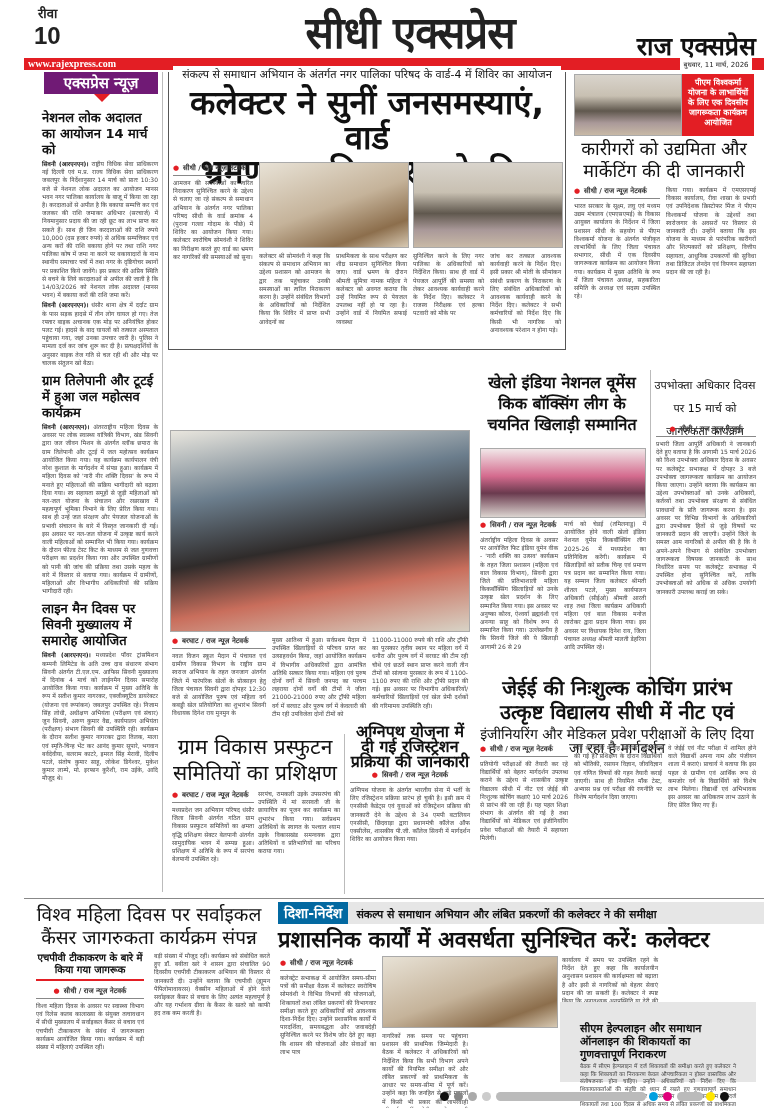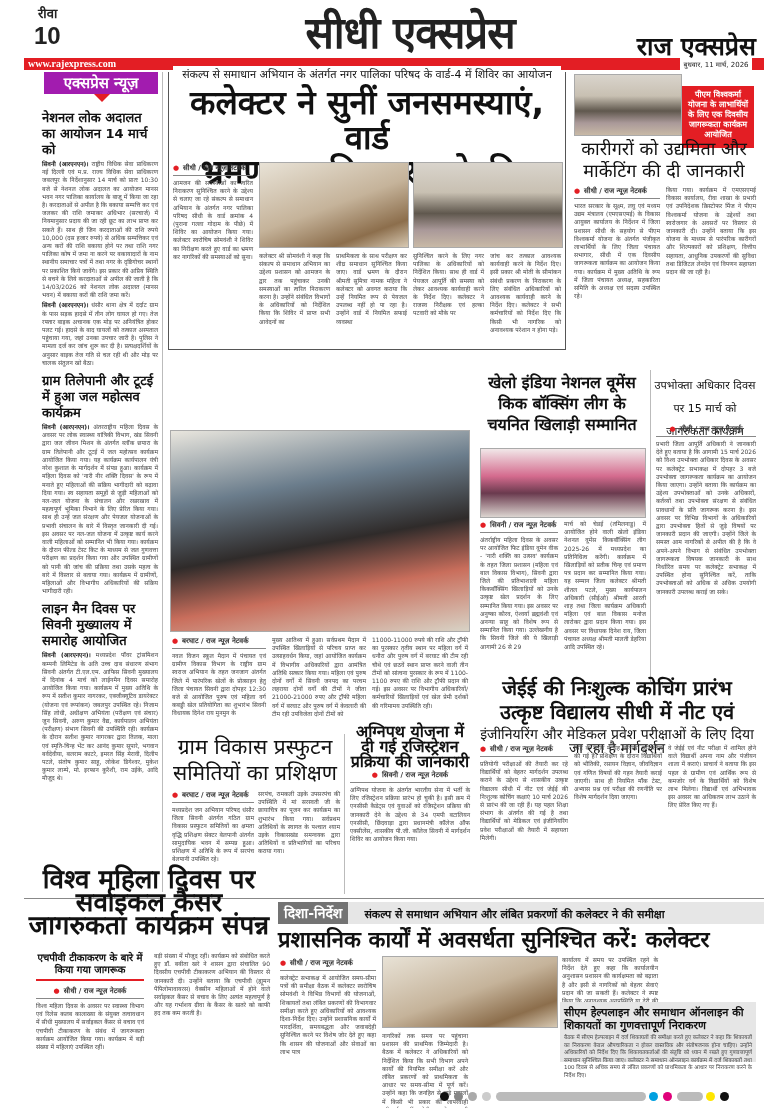--- a/index.html
+++ b/index.html
@@ -6,41 +6,41 @@
 body{width:778px;height:1108px;background:#fff;font-family:"DejaVu Sans",sans-serif;color:#222;position:relative;overflow:hidden}
 .abs{position:absolute}
 .masthead-city{left:38px;top:4px;font-size:13px;font-weight:bold}
 .masthead-page{left:34px;top:22px;font-size:24px;font-weight:bold;font-family:"Liberation Sans",sans-serif}
 .masthead-title{left:280px;top:2px;width:260px;text-align:center;font-size:42px;font-weight:bold;letter-spacing:-1px;font-family:"DejaVu Sans",sans-serif;transform:scaleY(1.05)}
 .masthead-brand{right:22px;top:28px;font-size:25px;font-weight:bold;color:#111}
 .redbar{left:24px;top:58px;width:656px;height:12px;background:#e31e24}
 .redbar-url{left:28px;top:58px;font-size:10px;color:#fff;font-family:"Liberation Serif",serif;font-weight:bold;line-height:12px}
 .redbar-date{left:682px;top:60px;width:68px;font-size:7px;text-align:center;line-height:10px}
 .redbar-end{left:752px;top:58px;width:12px;height:12px;background:#e31e24}
-.section-tag{left:44px;top:72px;width:114px;height:22px;background:#a21caf;color:#fff;font-size:15px;font-weight:bold;text-align:center;line-height:22px}
+.section-tag{left:44px;top:72px;width:114px;height:22px;background:#701a75;color:#fff;font-size:15px;font-weight:bold;text-align:center;line-height:22px}
 .section-tag:after{content:"";position:absolute;left:50px;bottom:-8px;border-left:8px solid transparent;border-right:8px solid transparent;border-top:8px solid #e31e24}
 .leftcol{left:42px;top:104px;width:116px}
 .lh{font-size:13px;font-weight:bold;line-height:16px;margin-top:6px;color:#111}
 .lb{font-size:6px;line-height:8.2px;text-align:justify;color:#444;margin-top:2px}
 .lb b{color:#111}
 .vrule{width:1px;background:#bbb}
 .kicker{font-size:11px;color:#111;text-align:center;white-space:nowrap}
 .bighead{font-weight:bold;color:#111;text-align:center;line-height:1.05}
 .byline{font-size:7px;color:#333;font-weight:bold}
 .byline:before{content:"\25CF";color:#e31e24;margin-right:4px}
 .body{font-size:6px;line-height:8.2px;color:#444;text-align:justify}
 .cols{display:flex;gap:6px}
 .cols > div{flex:1}
 .photo{background:linear-gradient(135deg,#bba88f,#d8cdbc 40%,#8c7f70 70%,#c4b8a6);border:1px solid #aaa}
 .photo.crowd{background:linear-gradient(180deg,#d9d4cc 0,#c8c0b2 35%,#60584e 60%,#a99 80%,#c8b9a6 100%)}
 .photo.room{background:linear-gradient(160deg,#e8e2d6,#c5b39a 50%,#8c6e4c 80%,#d7c9b3)}
 .photo.sport{background:linear-gradient(170deg,#e9e6de 0,#6b7d8c 30%,#2f2b2a 55%,#c96e5c 75%,#d8d3c6 100%)}
 .photo.stage{background:linear-gradient(180deg,#f1e7e8,#d46b8e 40%,#6a3a4e 65%,#dcd5d0)}
 .redcap{background:#e31e24;color:#fff;font-size:8px;line-height:10px;text-align:center;padding:4px 3px;font-weight:bold}
-.disha-tag{background:#737373;color:#fff;font-size:14px;font-weight:bold;padding:0 6px;line-height:22px}
+.disha-tag{background:#0369a1;color:#fff;font-size:14px;font-weight:bold;padding:0 6px;line-height:22px}
 .disha-bar{background:#e6e6e6;height:22px;display:flex;align-items:center}
 .subhead{font-size:12px;font-weight:bold;color:#111;text-align:center;line-height:14px}
 .dot{display:inline-block;width:9px;height:9px;border-radius:50%;margin-right:2px}
 .pill{display:inline-block;height:9px;border-radius:5px;background:#bbb}
 .greybox{background:#e6e6e6}
 </style>
 </head>
 <body>
 
 <div class="abs masthead-city">रीवा</div>
@@ -87,21 +87,21 @@
   <div class="photo crowd" style="position:absolute;top:90px;left:244px;width:150px;height:86px"></div>
   <div class="cols" style="position:absolute;top:180px;left:90px;right:4px">
     <div class="body">कलेक्टर श्री सोमवंशी ने कहा कि संकल्प से समाधान अभियान का उद्देश्य प्रशासन को आमजन के द्वार तक पहुंचाकर उनकी समस्याओं का त्वरित निराकरण करना है। उन्होंने संबंधित विभागों के अधिकारियों को निर्देशित किया कि शिविर में प्राप्त सभी आवेदनों का</div>
     <div class="body">प्राथमिकता के साथ परीक्षण कर शीघ्र समाधान सुनिश्चित किया जाए। वार्ड भ्रमण के दौरान श्रीमती सुमित्रा नामक महिला ने कलेक्टर को अवगत कराया कि उन्हें नियमित रूप से पेयजल उपलब्ध नहीं हो पा रहा है। उन्होंने वार्ड में नियमित सफाई व्यवस्था</div>
     <div class="body">सुनिश्चित करने के लिए नगर पालिका के अधिकारियों को निर्देशित किया। साथ ही वार्ड में पेयजल आपूर्ति की समस्या को लेकर आवश्यक कार्यवाही करने के निर्देश दिए। कलेक्टर ने राजस्व निरीक्षक एवं हल्का पटवारी को मौके पर</div>
     <div class="body">जांच कर तत्काल आवश्यक कार्यवाही करने के निर्देश दिए। इसी प्रकार श्री मोती के सीमांकन संबंधी प्रकरण के निराकरण के लिए संबंधित अधिकारियों को आवश्यक कार्यवाही करने के निर्देश दिए। कलेक्टर ने सभी कर्मचारियों को निर्देश दिए कि किसी भी नागरिक को अनावश्यक परेशान न होना पड़े।</div>
   </div>
 </div>
 
 <div class="abs photo crowd" style="left:574px;top:74px;width:108px;height:62px"></div>
-<div class="abs redcap" style="left:682px;top:86px;width:72px;height:62px">पीएम विश्वकर्मा योजना के लाभार्थियों के लिए एक दिवसीय जागरूकता कार्यक्रम आयोजित</div>
+<div class="abs redcap" style="left:682px;top:74px;width:72px;height:62px">पीएम विश्वकर्मा योजना के लाभार्थियों के लिए एक दिवसीय जागरूकता कार्यक्रम आयोजित</div>
 <div class="abs bighead" style="left:572px;top:138px;width:184px;font-size:18px;font-weight:normal;line-height:22px">कारीगरों को उद्यमिता और मार्केटिंग की दी जानकारी</div>
 <div class="abs" style="left:574px;top:186px;width:86px">
   <div class="byline">सीधी / राज न्यूज़ नेटवर्क</div>
   <div style="border-top:1px solid #888;margin:3px 0"></div>
   <div class="body">भारत सरकार के सूक्ष्म, लघु एवं मध्यम उद्यम मंत्रालय (एमएसएमई) के विकास आयुक्त कार्यालय के निर्देशन में जिला प्रशासन सीधी के सहयोग से पीएम विश्वकर्मा योजना के अंतर्गत पंजीकृत लाभार्थियों के लिए जिला पंचायत सभागार, सीधी में एक दिवसीय जागरूकता कार्यक्रम का आयोजन किया गया। कार्यक्रम में मुख्य अतिथि के रूप में जिला पंचायत अध्यक्ष, सहकारिता समिति के अध्यक्ष एवं सदस्य उपस्थित रहे।</div>
 </div>
 <div class="abs body" style="left:666px;top:186px;width:90px">किया गया। कार्यक्रम में एमएसएमई विकास कार्यालय, रीवा शाखा के प्रभारी एवं उपनिदेशक क्रिस्टोफर मिंज ने पीएम विश्वकर्मा योजना के उद्देश्यों तथा स्वरोजगार के अवसरों पर विस्तार से जानकारी दी। उन्होंने बताया कि इस योजना के माध्यम से पारंपरिक कारीगरों और शिल्पकारों को प्रशिक्षण, वित्तीय सहायता, आधुनिक उपकरणों की सुविधा तथा डिजिटल लेनदेन एवं विपणन सहायता प्रदान की जा रही है।</div>
 
 <div class="abs bighead" style="left:170px;top:378px;width:300px;font-size:20px;line-height:24px">
 </div>
@@ -155,43 +155,43 @@
 <div class="abs vrule" style="left:344px;top:734px;height:160px"></div>
 <div class="abs bighead" style="left:348px;top:724px;width:124px;font-size:16px;line-height:15px">अग्निपथ योजना में दी गई रजिस्ट्रेशन प्रक्रिया की जानकारी</div>
 <div class="abs" style="left:350px;top:770px;width:120px">
   <div class="byline" style="text-align:center">सिवनी / राज न्यूज़ नेटवर्क</div>
   <div style="border-top:1px solid #888;margin:3px 0"></div>
   <div class="body">अग्निपथ योजना के अंतर्गत भारतीय सेना में भर्ती के लिए रजिस्ट्रेशन प्रक्रिया प्रारंभ हो चुकी है। इसी क्रम में एनसीसी कैडेट्स एवं युवाओं को रजिस्ट्रेशन प्रक्रिया की जानकारी देने के उद्देश्य से 34 एमपी बटालियन एनसीसी, छिंदवाड़ा द्वारा प्रधानमंत्री कॉलेज ऑफ एक्सीलेंस, शासकीय पी.जी. कॉलेज सिवनी में मार्गदर्शन शिविर का आयोजन किया गया।</div>
 </div>
 
 <div class="abs" style="left:24px;top:898px;width:740px;border-top:1px solid #888"></div>
 
-<div class="abs bighead" style="left:24px;top:868px;width:250px;font-size:26px;line-height:23px;font-weight:bold">विश्व महिला दिवस पर सर्वाइकल कैंसर जागरुकता कार्यक्रम संपन्न</div>
+<div class="abs bighead" style="left:24px;top:903px;width:250px;font-size:19px;line-height:23px;font-weight:normal">विश्व महिला दिवस पर सर्वाइकल कैंसर जागरुकता कार्यक्रम संपन्न</div>
 <div class="abs" style="left:36px;top:952px;width:108px">
   <div class="subhead" style="font-size:10px;line-height:12px;border-bottom:2px solid #e31e24;padding-bottom:3px">एचपीवी टीकाकरण के बारे में किया गया जागरूक</div>
   <div class="byline" style="text-align:center;margin-top:5px">सीधी / राज न्यूज़ नेटवर्क</div>
   <div style="border-top:1px solid #888;margin:3px 0"></div>
   <div class="body">विश्व महिला दिवस के अवसर पर स्वास्थ्य विभाग एवं रिलेस कलब कालाख्या के संयुक्त तत्वावधान में सीधी मुख्यालय में सर्वाइकल कैंसर से बचाव एवं एचपीवी टीकाकरण के संबंध में जागरूकता कार्यक्रम आयोजित किया गया। कार्यक्रम में बड़ी संख्या में महिलाएं उपस्थित रहीं।</div>
 </div>
 <div class="abs body" style="left:154px;top:952px;width:116px">बड़ी संख्या में मौजूद रहीं। कार्यक्रम को संबोधित करते हुए डॉ. बबीता खरे ने शासन द्वारा संचालित 90 दिवसीय एचपीवी टीकाकरण अभियान की विस्तार से जानकारी दी। उन्होंने बताया कि एचपीवी (ह्यूमन पैपिलोमावायरस) वैक्सीन महिलाओं में होने वाले सर्वाइकल कैंसर से बचाव के लिए अत्यंत महत्वपूर्ण है और यह गर्भाशय ग्रीवा के कैंसर के खतरे को काफी हद तक कम करती है।</div>
 
 <div class="abs disha-bar" style="left:278px;top:902px;width:486px">
   <span class="disha-tag">दिशा-निर्देश</span>
-  <span style="font-size:11px;font-weight:bold;margin-left:16px;color:#111">संकल्प से समाधान अभियान और लंबित प्रकरणों की कलेक्टर ने की समीक्षा</span>
+  <span style="font-size:11px;font-weight:bold;margin-left:8px;color:#111">संकल्प से समाधान अभियान और लंबित प्रकरणों की कलेक्टर ने की समीक्षा</span>
 </div>
 <div class="abs bighead" style="left:278px;top:928px;width:486px;font-size:22px;text-align:left">प्रशासनिक कार्यों में अवसर्धता सुनिश्चित करें: कलेक्टर</div>
 <div class="abs" style="left:280px;top:958px;width:96px">
   <div class="byline">सीधी / राज न्यूज़ नेटवर्क</div>
   <div style="border-top:1px solid #888;margin:3px 0"></div>
   <div class="body">कलेक्ट्रेट सभाकक्ष में आयोजित समय-सीमा पत्रों की समीक्षा बैठक में कलेक्टर स्वरोचिष सोमवंशी ने विभिन्न विभागों की योजनाओं, शिकायतों तथा लंबित प्रकरणों की विभागवार समीक्षा करते हुए अधिकारियों को आवश्यक दिशा-निर्देश दिए। उन्होंने प्रशासनिक कार्यों में पारदर्शिता, समयबद्धता और जवाबदेही सुनिश्चित करने पर विशेष जोर देते हुए कहा कि शासन की योजनाओं और सेवाओं का लाभ पात्र</div>
 </div>
 <div class="abs photo room" style="left:382px;top:956px;width:176px;height:72px"></div>
 <div class="abs body" style="left:382px;top:1032px;width:86px">नागरिकों तक समय पर पहुंचाना प्रशासन की प्राथमिक जिम्मेदारी है। बैठक में कलेक्टर ने अधिकारियों को निर्देशित किया कि सभी विभाग अपने कार्यों की नियमित समीक्षा करें और लंबित प्रकरणों को प्राथमिकता के आधार पर समय-सीमा में पूर्ण करें। उन्होंने कहा कि जनहित से जुड़े मामलों में किसी भी प्रकार की लापरवाही स्वीकार्य नहीं होगी। कलेक्टर श्री सोमवंशी ने सभी अधिकारियों और कर्मचारियों को</div>
 <div class="abs body" style="left:562px;top:956px;width:96px">कार्यालय में समय पर उपस्थित रहने के निर्देश देते हुए कहा कि कार्यालयीन अनुशासन प्रशासन की कार्यक्षमता को बढ़ाता है और इसी से नागरिकों को बेहतर सेवाएं प्रदान की जा सकती हैं। कलेक्टर ने स्पष्ट किया कि अनावश्यक अनुपस्थिति या देरी की स्थिति में संबंधित के विरुद्ध नियमानुसार कार्यवाही की जाएगी।</div>
-<div class="abs greybox" style="left:560px;top:1002px;width:196px;height:60px;padding:4px">
+<div class="abs greybox" style="left:560px;top:1002px;width:196px;height:80px;padding:20px">
   <div style="font-size:11px;font-weight:bold;line-height:13px;color:#111">सीएम हेल्पलाइन और समाधान ऑनलाइन की शिकायतों का गुणवत्तापूर्ण निराकरण</div>
   <div class="body" style="margin-top:2px;font-size:5.5px;line-height:7.5px">बैठक में सीएम हेल्पलाइन में दर्ज शिकायतों की समीक्षा करते हुए कलेक्टर ने कहा कि शिकायतों का निराकरण केवल औपचारिकता न होकर वास्तविक और संतोषजनक होना चाहिए। उन्होंने अधिकारियों को निर्देश दिए कि शिकायतकर्ताओं की संतुष्टि को ध्यान में रखते हुए गुणवत्तापूर्ण समाधान सुनिश्चित किया जाए। कलेक्टर ने समाधान ऑनलाइन कार्यक्रम में दर्ज शिकायतों तथा 100 दिवस से अधिक समय से लंबित प्रकरणों को प्राथमिकता के आधार पर निराकरण करने के निर्देश दिए।</div>
 </div>
 
 <div class="abs" style="left:440px;top:1090px;width:324px;height:12px;display:flex;align-items:center;gap:3px">
   <span class="dot" style="background:#111"></span>
   <span class="dot" style="background:#888"></span>
   <span class="dot" style="background:#aaa"></span>
   <span class="dot" style="background:#ccc"></span>
   <span class="pill" style="width:150px"></span>

